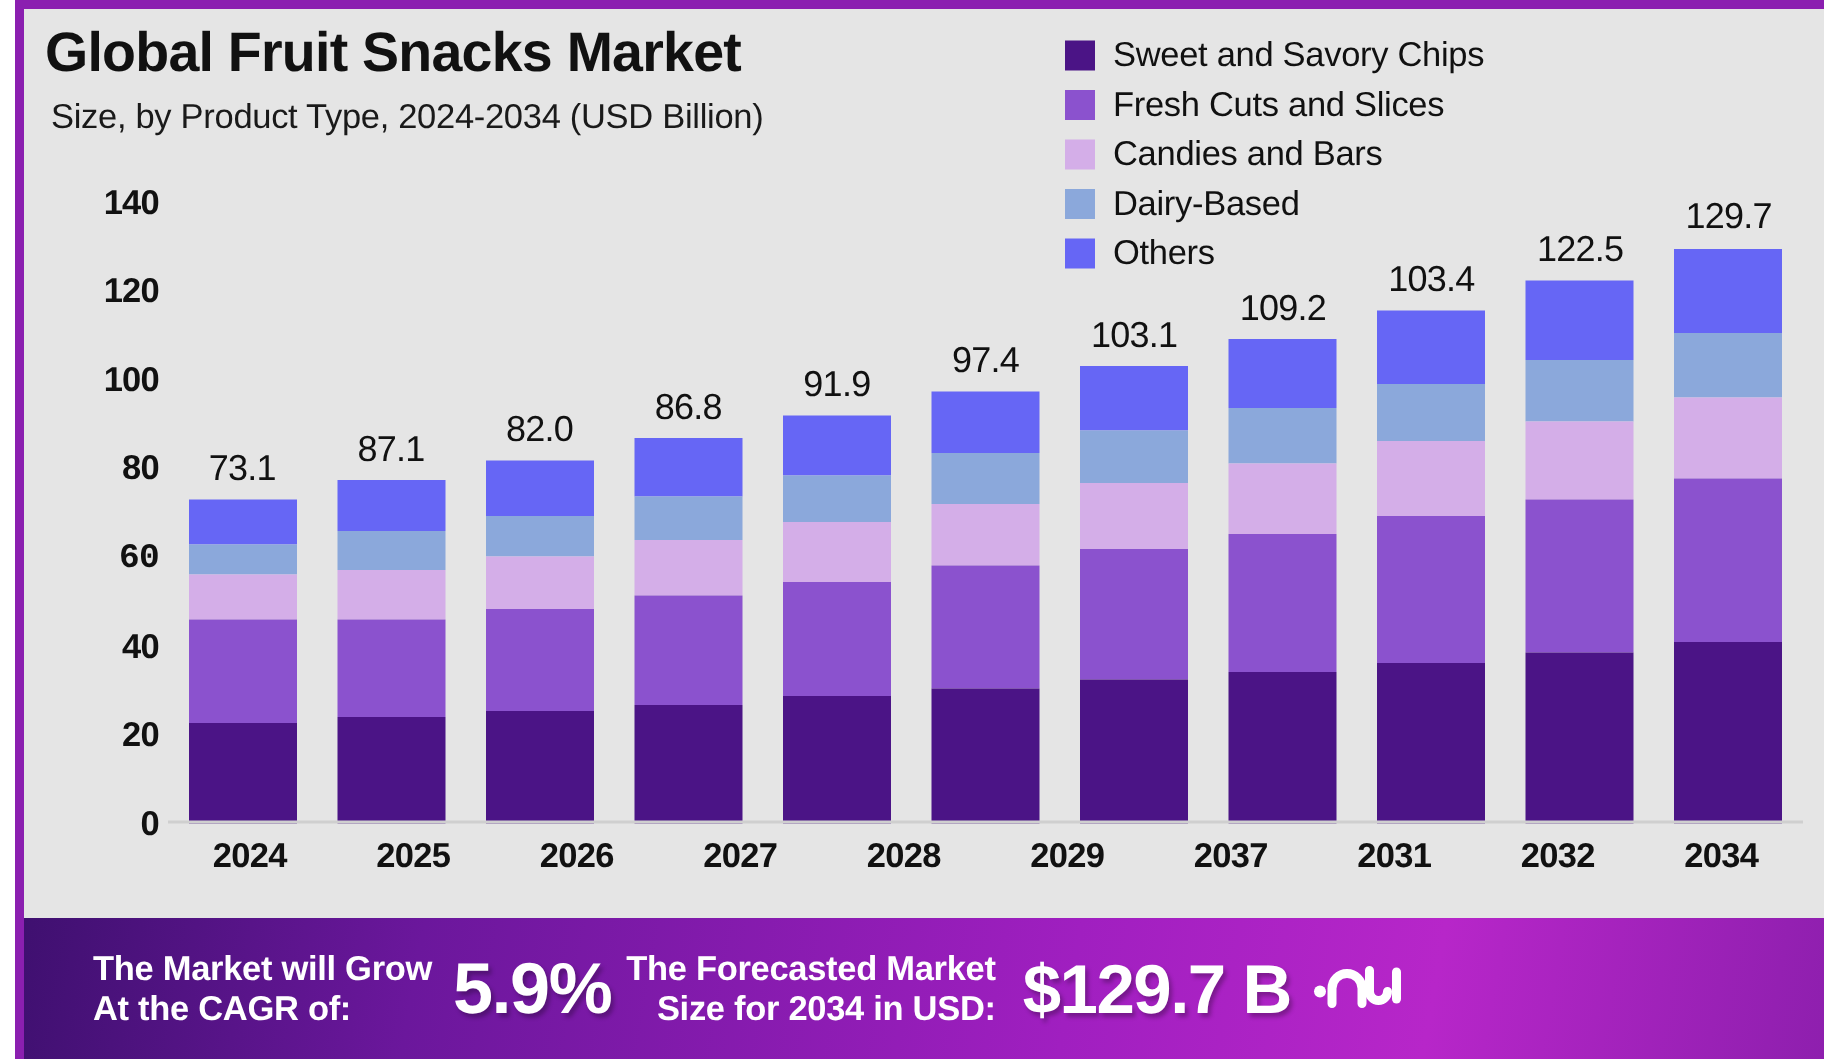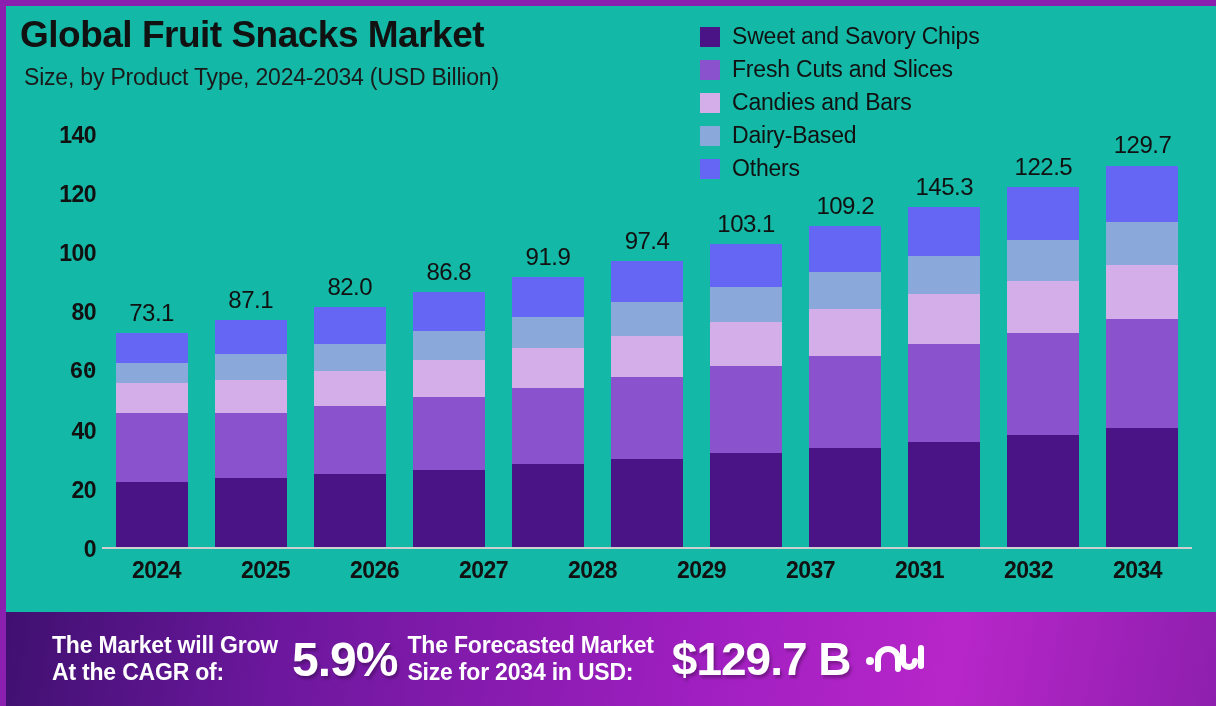--- a/index.html
+++ b/index.html
@@ -7,21 +7,22 @@
   body {
     font-family:"Liberation Sans", sans-serif;
     background:#ffffff;
     overflow:hidden;
     position:relative;
   }
   .frame {
     position:absolute; inset:0;
     border-top:6px solid #8B1FB0;
     border-left:6px solid #8B1FB0;
-    background:#14b8a6;
+    background:#e5e5e5;
+    margin-left:10px;
   }
 
   
   .header { position:absolute; left:14px; top:8px; }
   .title {
     font-size:37px; font-weight:bold; color:#111111;
     letter-spacing:-0.5px; line-height:1.15;
   }
   .subtitle {
     font-size:23px; color:#1a1a1a; margin-top:7px; margin-left:4px;
@@ -90,21 +91,21 @@
   }
   .f-text {
     color:#ffffff; font-weight:bold; line-height:1.18;
     letter-spacing:-0.2px;
   }
   .f-cagr-label { font-size:23px; margin-left:46px; }
   .f-cagr-value {
     font-size:48px; color:#ffffff; font-weight:bold; margin-left:14px;
     text-shadow:2px 3px 3px rgba(0,0,0,0.28); letter-spacing:-1px;
   }
-  .f-size-label { font-size:23px; margin-left:10px; }
+  .f-size-label { font-size:23px; margin-left:10px;text-align:right; }
   .f-size-value {
     font-size:46px; color:#ffffff; font-weight:bold; margin-left:18px;
     text-shadow:2px 3px 3px rgba(0,0,0,0.28); letter-spacing:-1px;
     white-space:nowrap;
   }
   .brand { display:flex; align-items:center; margin-left:14px; }
   .brand-mark { margin-right:8px; }
   .brand-text { display:flex; flex-direction:column; }
   .brand-name {
     font-size:31px; font-weight:bold; color:#ffffff; line-height:1;
@@ -242,21 +243,21 @@
           <div class="bar-total" style="bottom: 328.92px;">109.2</div>
         </div>
         <div class="bar-slot">
           <div class="bar" style="height: 341.846px;">
             <div class="seg" title="Others" style="background: rgb(102, 102, 245); height: 48.4971px;"></div>
             <div class="seg" title="Dairy-Based" style="background: rgb(139, 168, 219); height: 38.7386px;"></div>
             <div class="seg" title="Candies and Bars" style="background: rgb(212, 174, 232); height: 49.9757px;"></div>
             <div class="seg" title="Fresh Cuts and Slices" style="background: rgb(139, 82, 206); height: 97.5857px;"></div>
             <div class="seg" title="Sweet and Savory Chips" style="background: rgb(75, 20, 134); height: 107.049px;"></div>
           </div>
-          <div class="bar-total" style="bottom: 347.846px;">145.3</div>
+          <div class="bar-total" style="bottom: 347.846px;">103.4</div>
         </div>
         <div class="bar-slot">
           <div class="bar" style="height: 362.25px;">
             <div class="seg" title="Others" style="background: rgb(102, 102, 245); height: 52.9329px;"></div>
             <div class="seg" title="Dairy-Based" style="background: rgb(139, 168, 219); height: 40.8086px;"></div>
             <div class="seg" title="Candies and Bars" style="background: rgb(212, 174, 232); height: 52.0457px;"></div>
             <div class="seg" title="Fresh Cuts and Slices" style="background: rgb(139, 82, 206); height: 102.613px;"></div>
             <div class="seg" title="Sweet and Savory Chips" style="background: rgb(75, 20, 134); height: 113.85px;"></div>
           </div>
           <div class="bar-total" style="bottom: 368.25px;">122.5</div>

